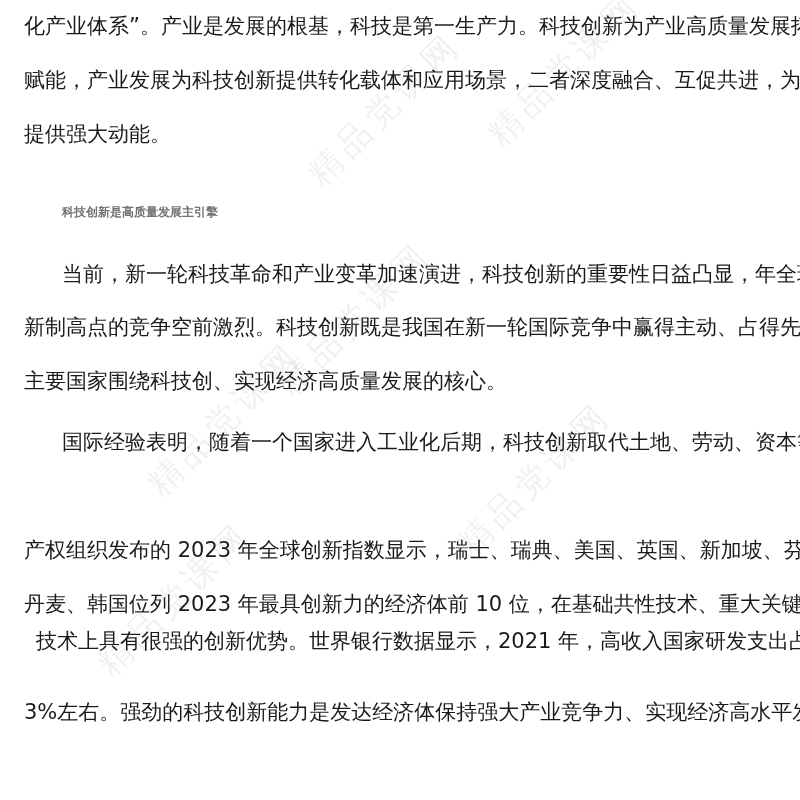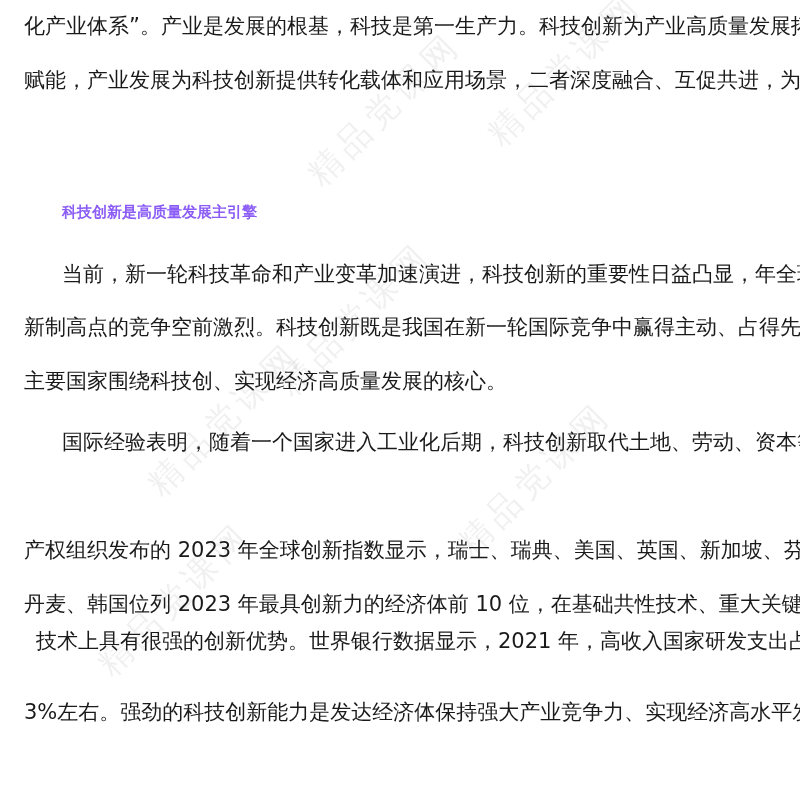--- a/index.html
+++ b/index.html
@@ -34,25 +34,25 @@
     .line.last {
       text-align-last: left;
     }
     .line.indent {
       left: 62px;
       width: 714px;
     }
     .heading {
       position: absolute;
       left: 62px;
-      font-size: 15px;
+      font-size: 12px;
       line-height: 22px;
       font-weight: bold;
       white-space: nowrap;
-      color: #8b5cf6;
+      color: #737373;
     }
     .watermark {
       position: absolute;
       font-size: 34px;
       color: rgba(0,0,0,0.06);
       transform: rotate(-45deg);
       transform-origin: left bottom;
       white-space: nowrap;
       letter-spacing: 6px;
       pointer-events: none;
@@ -66,20 +66,21 @@
 
   <div class="watermark" style="left:330px; top:150px;">精品党课网</div>
   <div class="watermark" style="left:510px; top:110px;">精品党课网</div>
   <div class="watermark" style="left:300px; top:360px;">精品党课网</div>
   <div class="watermark" style="left:120px; top:640px;">精品党课网</div>
   <div class="watermark" style="left:480px; top:520px;">精品党课网</div>
   <div class="watermark" style="left:170px; top:460px;">精品党课网</div>
 
   <div class="line" style="top:15px;">化产业体系”。产业是发展的根基，科技是第一生产力。科技创新为产业高质量发展拓展空间、深度</div>
   <div class="line" style="top:69px;">赋能，产业发展为科技创新提供转化载体和应用场景，二者深度融合、互促共进，为经济高质量发展</div>
+  <div class="line last" style="top:123px;">提供强大动能。</div>
 
   <div class="heading" style="top:201px;">科技创新是高质量发展主引擎</div>
 
   <div class="line indent" style="top:263px;">当前，新一轮科技革命和产业变革加速演进，科技创新的重要性日益凸显，年全球创新指数显示</div>
   <div class="line" style="top:316px;">新制高点的竞争空前激烈。科技创新既是我国在新一轮国际竞争中赢得主动、占得先机的关键，也是</div>
   <div class="line last" style="top:370px;">主要国家围绕科技创、实现经济高质量发展的核心。</div>
 
   <div class="line indent" style="top:431px;">国际经验表明，随着一个国家进入工业化后期，科技创新取代土地、劳动、资本等初级要素成为</div>
   <div class="line" style="top:539px;">产权组织发布的 2023 年全球创新指数显示，瑞士、瑞典、美国、英国、新加坡、芬兰、荷兰、德国、</div>
   <div class="line" style="top:593px;">丹麦、韩国位列 2023 年最具创新力的经济体前 10 位，在基础共性技术、重大关键技术、未来前沿</div>

